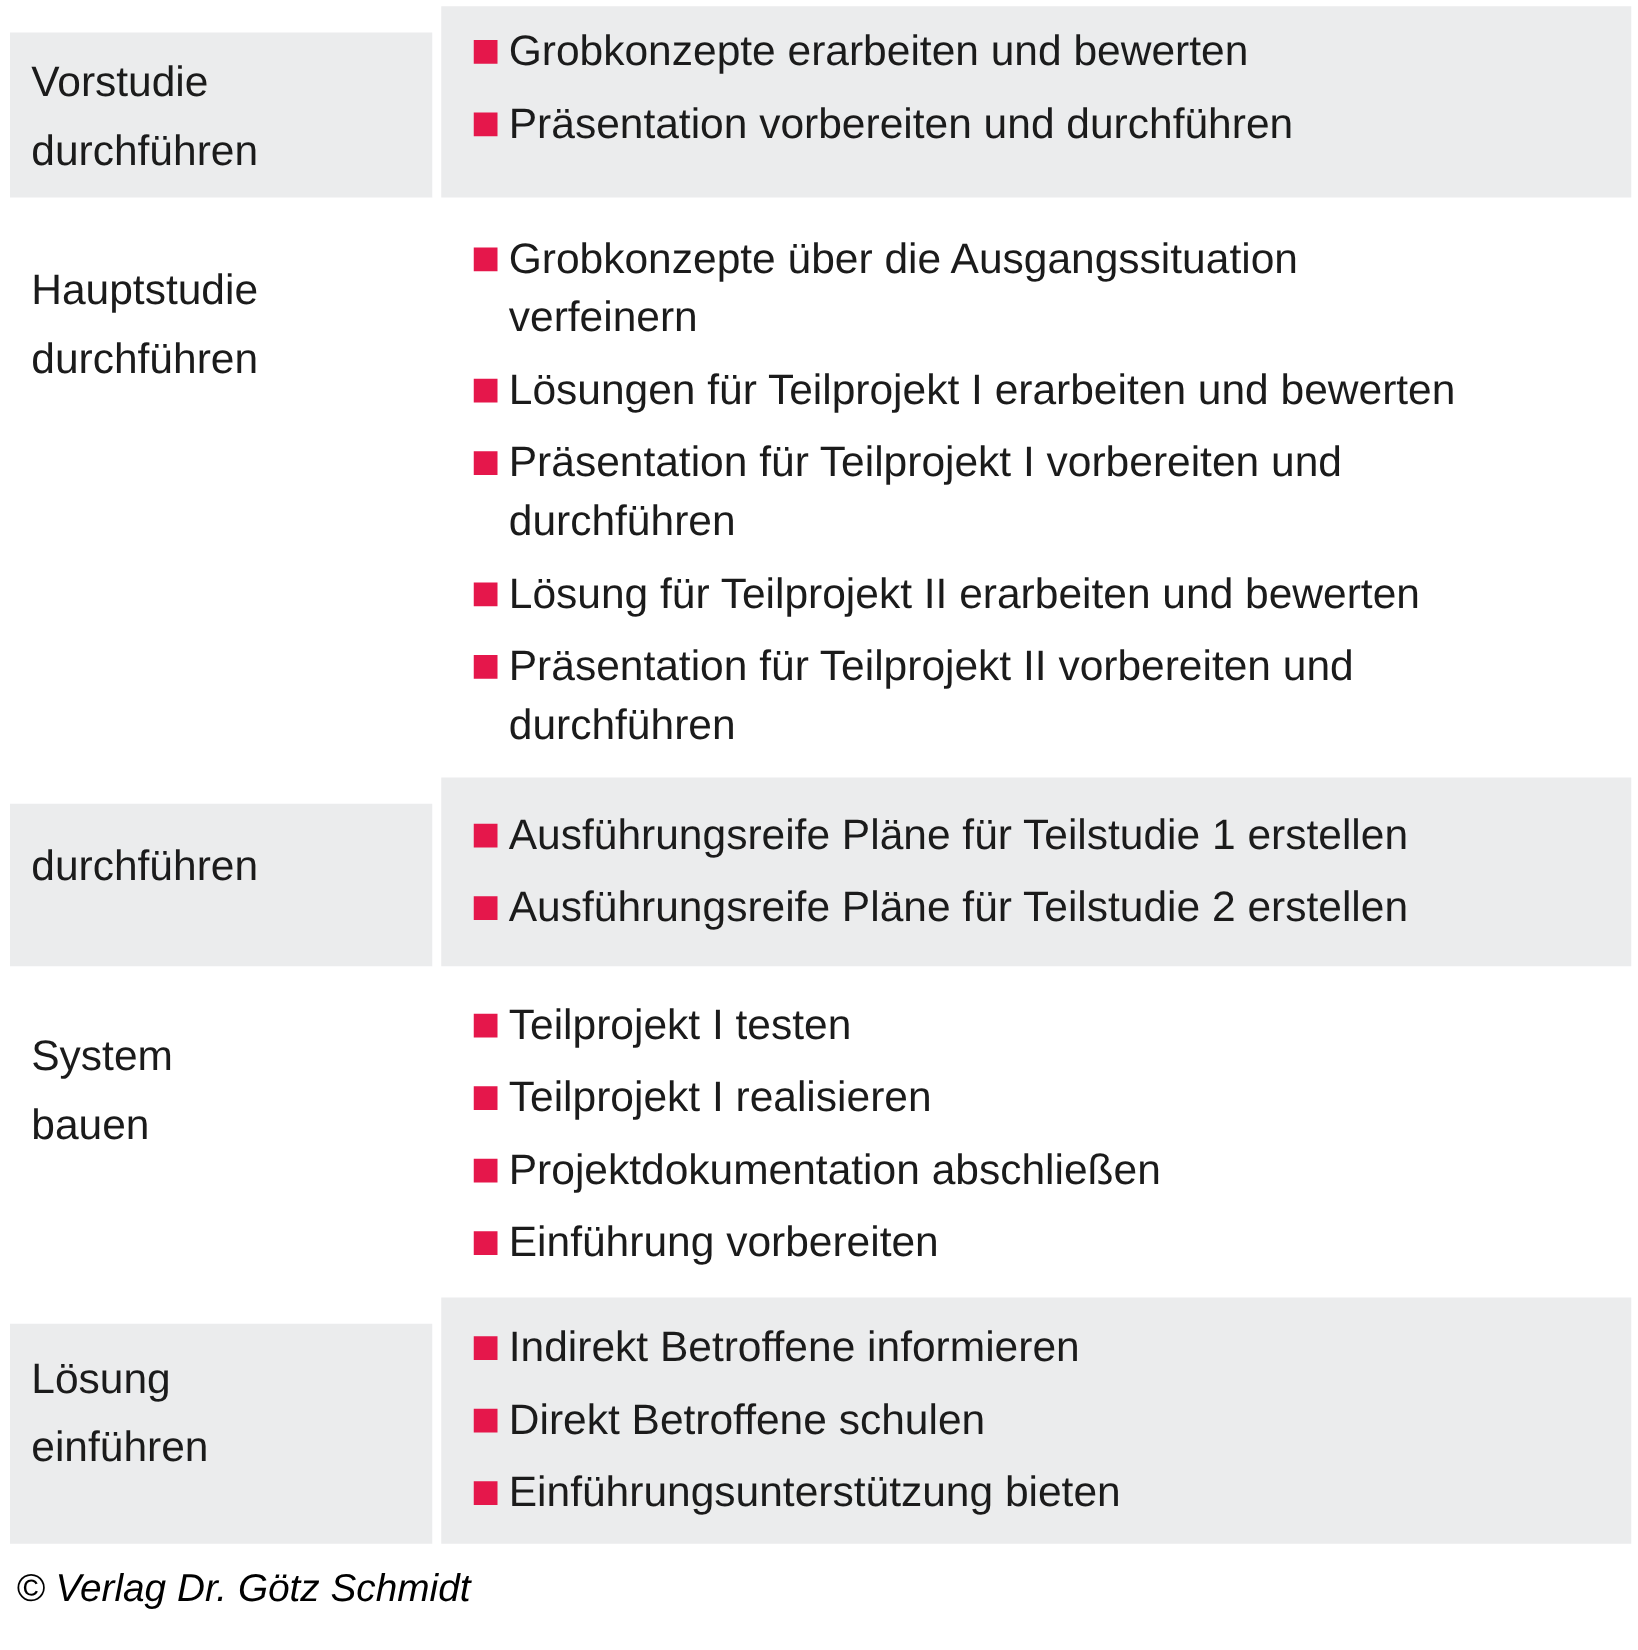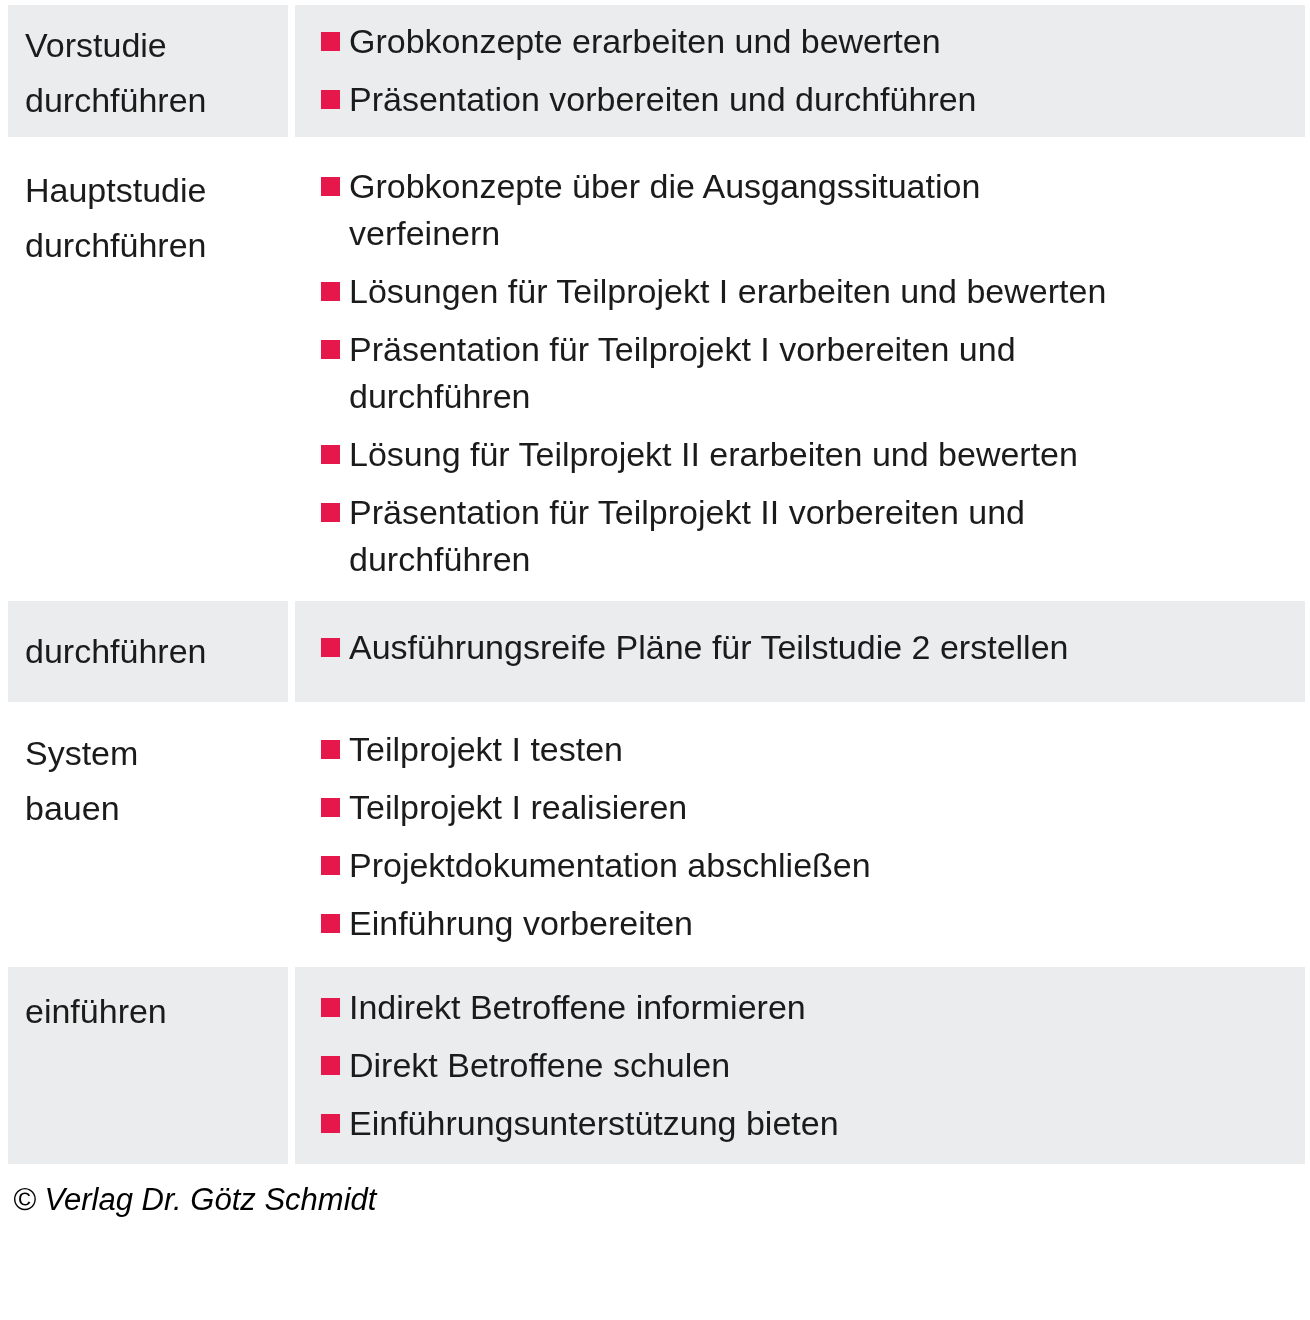--- a/index.html
+++ b/index.html
@@ -4,21 +4,21 @@
 <style>
   html,body{margin:0;padding:0;}
   body{
     width:1310px;height:1320px;background:#ffffff;
     font-family:"Liberation Sans",sans-serif;color:#1b1b1b;
     overflow:hidden;
   }
   .page{padding:5px 5px 0 8px;}
   .row{display:flex;margin-bottom:8px;}
   .cell{box-sizing:border-box;}
-  .cell-left{width:280px;flex:none;padding-left:17px;padding-right:12px;}
+  .cell-left{width:338px;flex:none;padding-left:17px;padding-right:12px;margin-top:21px;}
   .col-gap{width:7px;flex:none;background:#ffffff;}
   .cell-right{flex:1;}
   .shaded .cell-left,.shaded .cell-right{background:#ebeced;}
 
   .r1 .cell{padding-top:13px;padding-bottom:9px;}
   .r2 .cell{padding-top:18px;padding-bottom:10px;}
   .r3 .cell{padding-top:23px;padding-bottom:23px;}
   .r4 .cell{padding-top:16px;padding-bottom:12px;}
   .r5 .cell{padding-top:17px;padding-bottom:17px;}
 
@@ -89,20 +89,24 @@
   </div>
 
   <div class="row shaded r3">
     <div class="cell cell-left title">
       <span class="tline">durchführen</span>
     </div>
     <div class="col-gap"></div>
     <div class="cell cell-right">
       <div class="item">
         <span class="bullet"></span>
+        <span class="iline">Ausführungsreife Pläne für Teilstudie 1 erstellen</span>
+      </div>
+      <div class="item">
+        <span class="bullet"></span>
         <span class="iline">Ausführungsreife Pläne für Teilstudie 2 erstellen</span>
       </div>
     </div>
   </div>
 
   <div class="row r4">
     <div class="cell cell-left title">
       <span class="tline">System</span>
       <span class="tline">bauen</span>
     </div>
@@ -122,20 +126,21 @@
       </div>
       <div class="item">
         <span class="bullet"></span>
         <span class="iline">Einführung vorbereiten</span>
       </div>
     </div>
   </div>
 
   <div class="row shaded r5">
     <div class="cell cell-left title">
+      <span class="tline">Lösung</span>
       <span class="tline">einführen</span>
     </div>
     <div class="col-gap"></div>
     <div class="cell cell-right">
       <div class="item">
         <span class="bullet"></span>
         <span class="iline">Indirekt Betroffene informieren</span>
       </div>
       <div class="item">
         <span class="bullet"></span>

